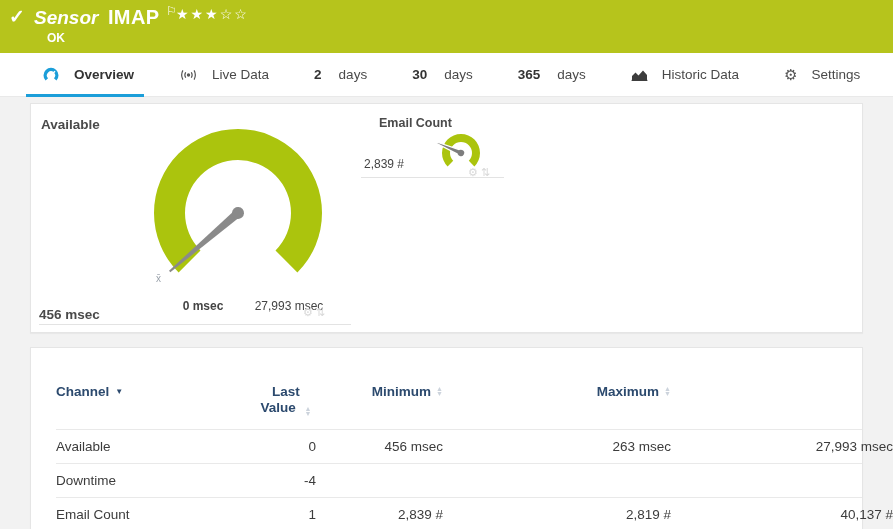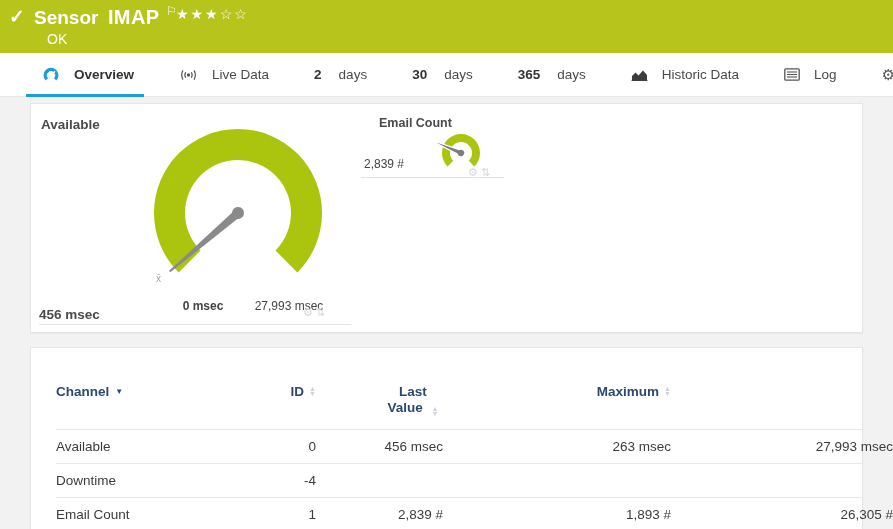--- a/index.html
+++ b/index.html
@@ -6,25 +6,25 @@
   body {
     width:893px; height:529px; overflow:hidden; position:relative;
     font-family:"Liberation Sans", sans-serif; background:#ffffff;
     -webkit-font-smoothing:antialiased;
   }
 
   
   .hdr { position:absolute; top:0; left:0; width:893px; height:53px; background:#b6c41c; color:#fff; }
   .hdr .check { position:absolute; left:9px; top:5px; font-size:19px; font-weight:bold; }
   .hdr .titleline { position:absolute; left:34px; top:4px; white-space:nowrap; }
-  .hdr .kind { font-weight:600; font-size:19px; }
+  .hdr .kind { font-style:italic; font-weight:600; font-size:19px; }
   .hdr .name { font-weight:bold; font-size:20px; letter-spacing:.4px; margin-left:5px; }
   .hdr .flag { font-size:12px; vertical-align:9px; margin-left:2px; font-weight:normal; }
   .hdr .stars { position:absolute; left:176px; top:6px; font-size:14px; letter-spacing:2px; cursor:pointer; }
-  .hdr .ok { position:absolute; left:47px; top:31px; font-size:14px; font-weight:normal; }
+  .hdr .ok { position:absolute; left:47px; top:31px; font-size:12px; font-weight:bold; }
 
   
   .tabbar { position:absolute; top:53px; left:0; width:893px; height:44px; background:#fff;
             border-bottom:1px solid #e9e9e9; box-sizing:border-box;
             display:flex; align-items:center; padding-left:42px; }
   .tab { display:flex; align-items:center; gap:14px; height:44px; margin-right:45px;
          font-size:13.5px; color:#4a4a4a; position:relative; cursor:pointer; white-space:nowrap; }
   .tab .num { font-weight:bold; color:#333; margin-right:3px; }
   .tab.active .lbl { font-weight:bold; color:#333; }
   .tab.active::after { content:""; position:absolute; left:-16px; right:-10px; bottom:0; height:3px; background:#1b9ed9; }
@@ -118,29 +118,20 @@
       <span class="lbl">days</span>
     </div>
     <div class="tab">
       <svg width="17" height="13" viewBox="0 0 17 13">
         <path d="M1 12 L1 8 L4.5 4.5 L7.5 7.5 L12 2.5 L16 7 L16 12 Z" fill="#3d3d3d"></path>
         <line x1="0.6" y1="12.4" x2="16.4" y2="12.4" stroke="#3d3d3d" stroke-width="1.2"></line>
       </svg>
       <span class="lbl">Historic Data</span>
     </div>
     <div class="tab">
-      <svg width="16" height="13" viewBox="0 0 16 13">
-        <rect x="0.8" y="0.8" width="14.4" height="11.4" rx="1" fill="none" stroke="#555" stroke-width="1.3"></rect>
-        <line x1="3" y1="4" x2="13" y2="4" stroke="#555" stroke-width="1.1"></line>
-        <line x1="3" y1="6.5" x2="13" y2="6.5" stroke="#555" stroke-width="1.1"></line>
-        <line x1="3" y1="9" x2="13" y2="9" stroke="#555" stroke-width="1.1"></line>
-      </svg>
-      <span class="lbl">Log</span>
-    </div>
-    <div class="tab">
       <span class="gearglyph">⚙</span>
       <span class="lbl">Settings</span>
     </div>
   </div>
 
 <div class="content">
 
   <div class="panel" id="gauge-panel">
     <svg id="gauge-svg" width="831" height="228" viewBox="0 0 831 228">
 
@@ -172,31 +163,31 @@
   </div>
 
   <div class="panel" id="table-panel">
     <div class="channel-table" id="channel-table">
         <div class="tgrid thead">
           <div class="th">
             <span>Channel</span>
             <span class="desc-arrow">▼</span>
           </div>
           <div class="th right">
-            <span>ID</span>
+            <span class="lastvalue-wrap">Last Value <span class="sort">
+                <span>▲</span>
+                <span>▼</span>
+              </span></span>
+          </div>
+          <div class="th right">
+            <span>Minimum</span>
             <span class="sort">
               <span>▲</span>
               <span>▼</span>
             </span>
-          </div>
-          <div class="th right">
-            <span class="lastvalue-wrap">Last Value <span class="sort">
-                <span>▲</span>
-                <span>▼</span>
-              </span></span>
           </div>
           <div class="th right">
             <span>Maximum</span>
             <span class="sort">
               <span>▲</span>
               <span>▼</span>
             </span>
           </div>
         </div>
         <div class="tgrid trow">
@@ -212,19 +203,19 @@
           <div class="td right">-4</div>
           <div class="td right"></div>
           <div class="td right"></div>
           <div class="td right"></div>
           <div class="td td-gear"><span class="gears"><span class="g1">⚙</span><span class="g2">⚙</span></span></div>
         </div>
         <div class="tgrid trow">
           <div class="td">Email Count</div>
           <div class="td right">1</div>
           <div class="td right">2,839 #</div>
-          <div class="td right">1,893 #</div>
-          <div class="td right">26,305 #</div>
+          <div class="td right">2,819 #</div>
+          <div class="td right">40,137 #</div>
           <div class="td td-gear"><span class="gears"><span class="g1">⚙</span><span class="g2">⚙</span></span></div>
         </div>
       </div>
   </div>
 </div>
 
 </body></html>

